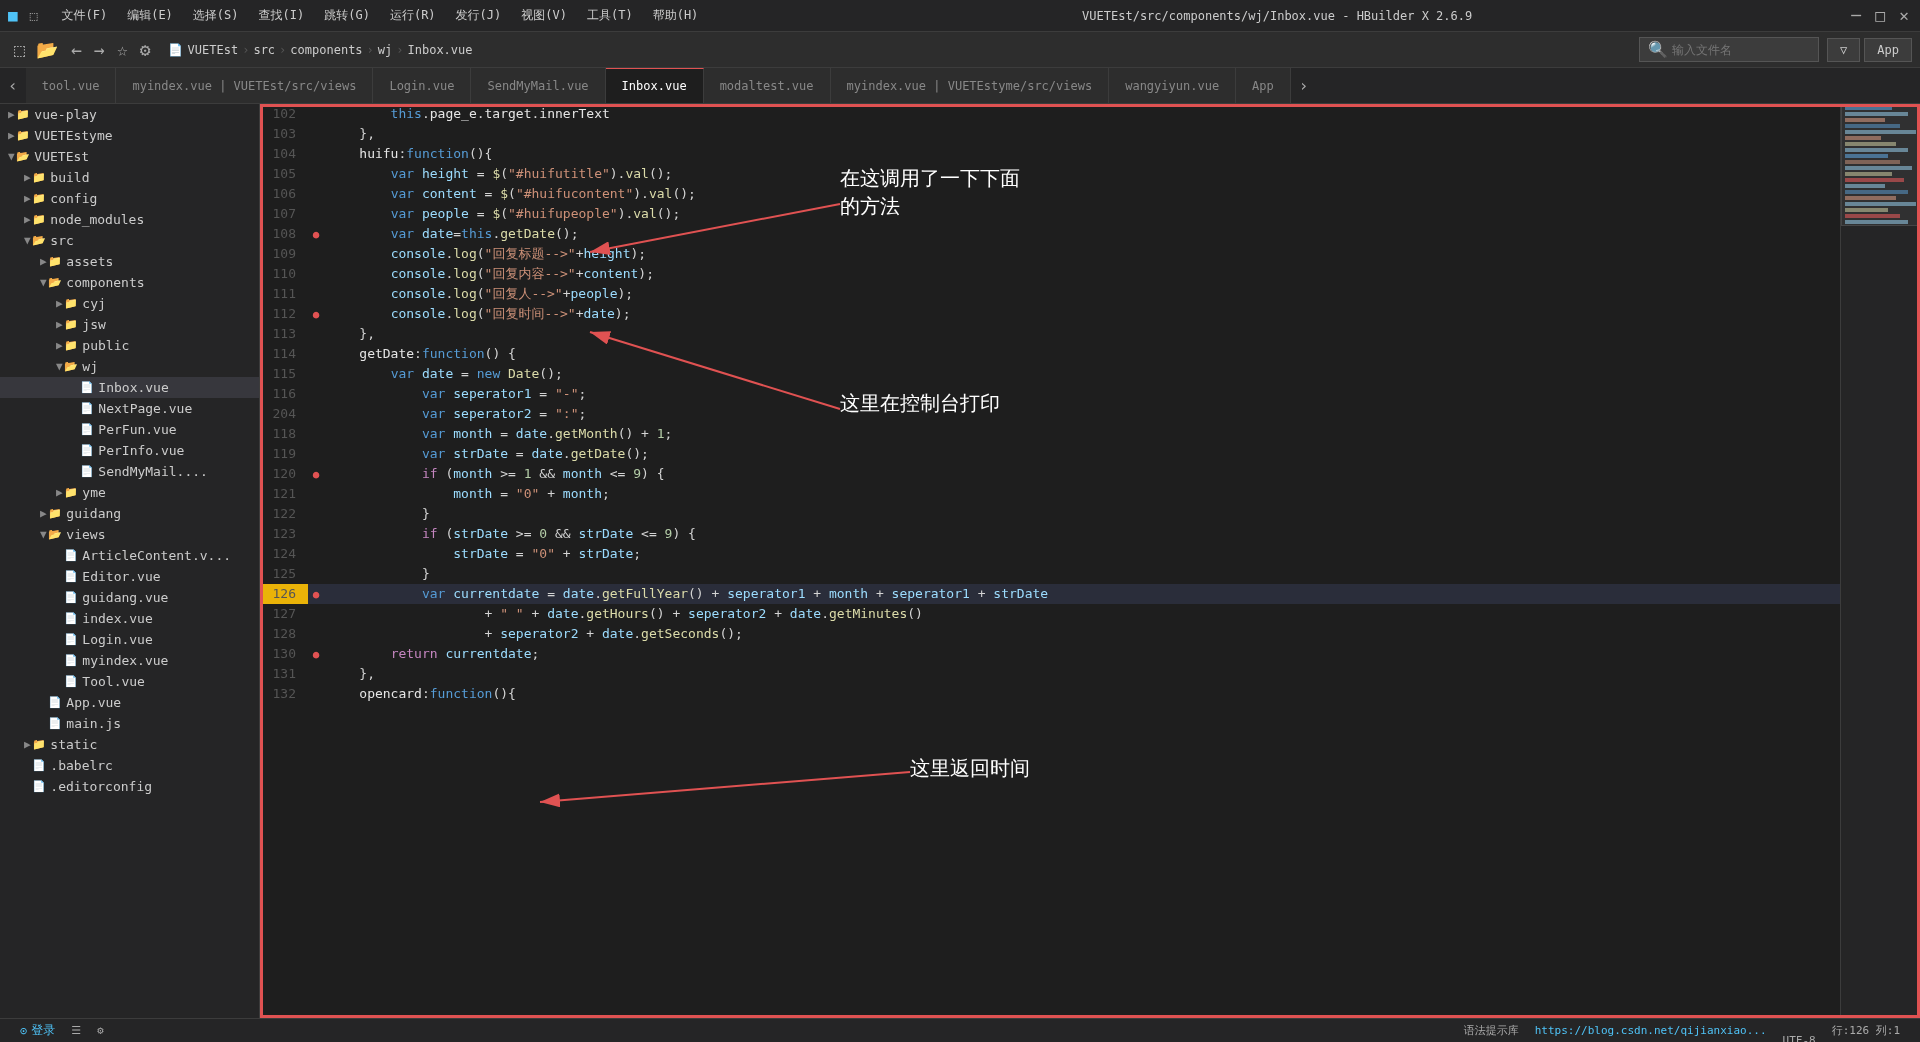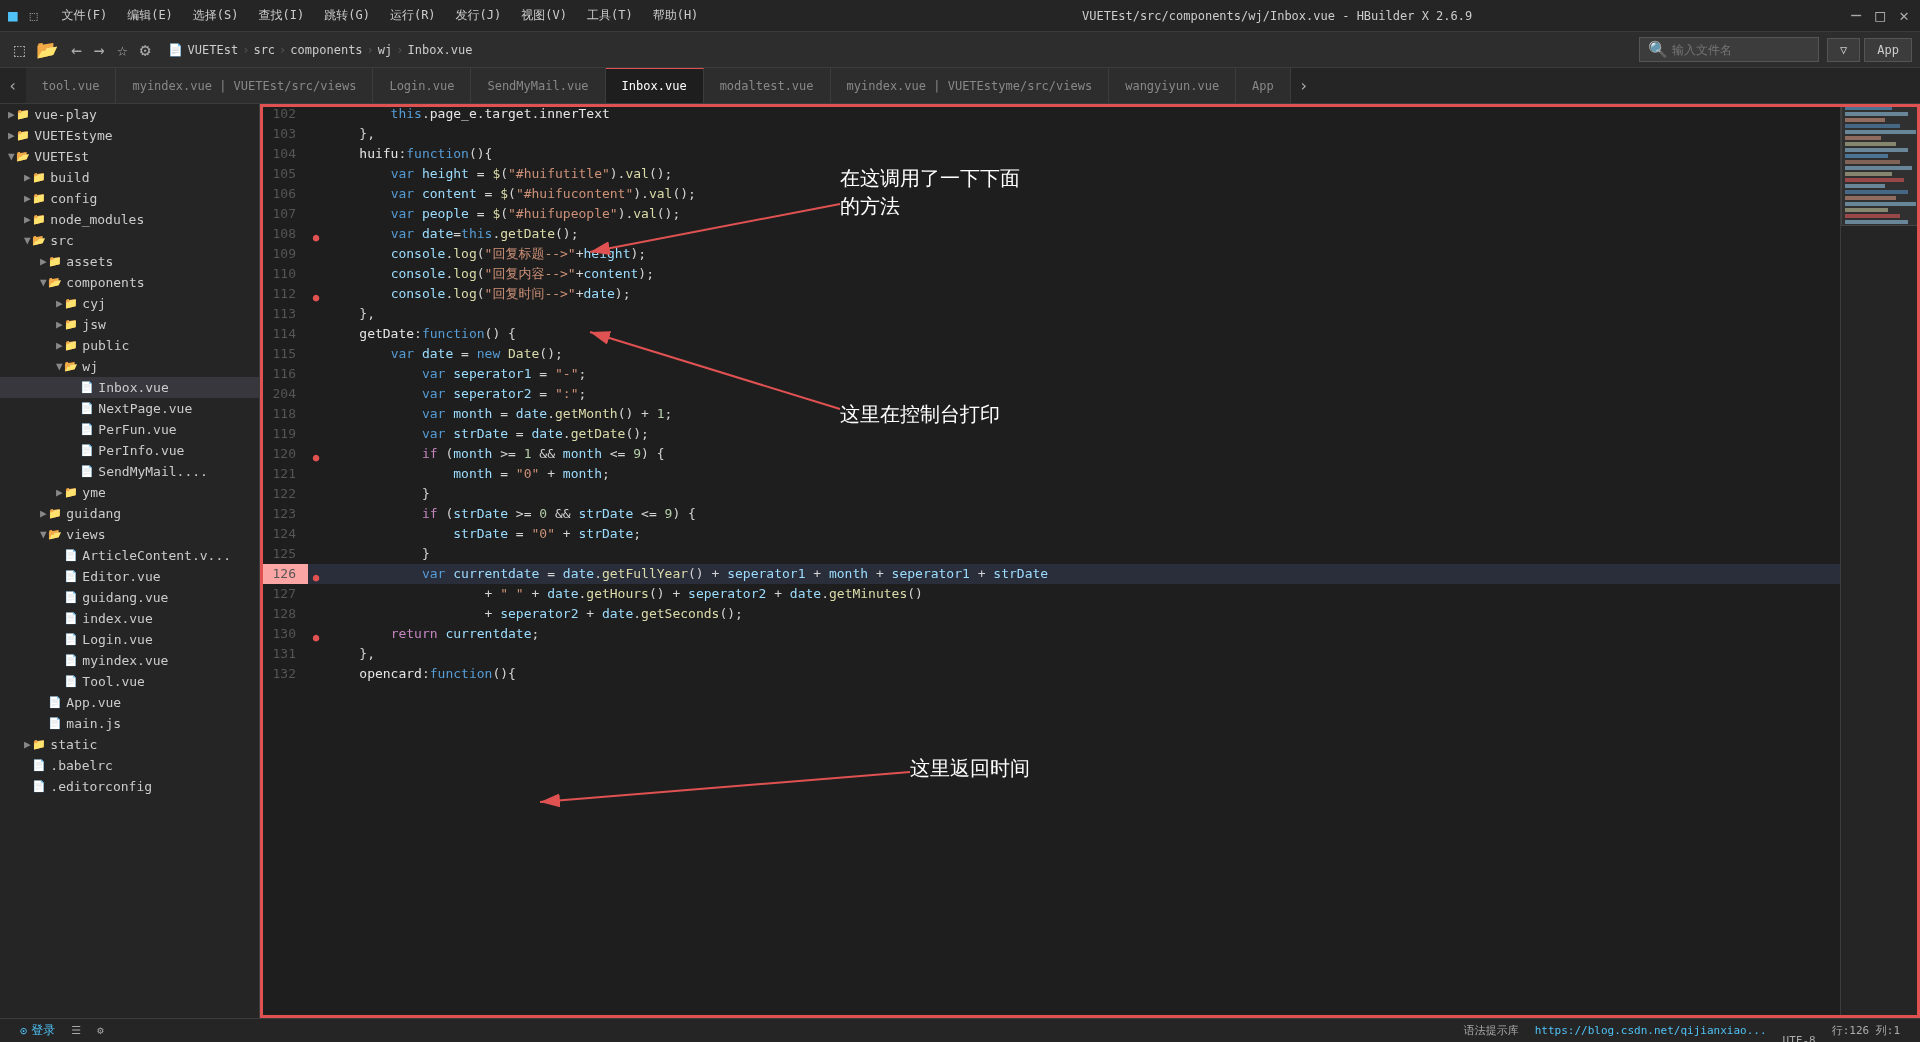--- a/index.html
+++ b/index.html
@@ -209,21 +209,21 @@
     
     .red-border {
       position: absolute;
       top: 0; left: 0; right: 0; bottom: 0;
       border: 3px solid #e05252;
       pointer-events: none;
       z-index: 10;
     }
     .code-line {
       display: flex;
-      align-items: flex-end;
+      align-items: center;
       min-height: 20px;
     }
     .line-number {
       min-width: 48px;
       text-align: right;
       padding-right: 12px;
       color: #555;
       font-size: 13px;
       background: #1e1e1e;
       user-select: none;
@@ -633,20 +633,25 @@
         <div class="line-number">109</div>
         <div class="line-gutter"></div>
         <div class="line-content">        <span class="var-color">console</span><span class="op">.</span><span class="fn">log</span><span class="op">(</span><span class="str">"回复标题--&gt;"</span><span class="op">+</span><span class="var-color">height</span><span class="op">);</span></div>
       </div>
       <div class="code-line">
         <div class="line-number">110</div>
         <div class="line-gutter"></div>
         <div class="line-content">        <span class="var-color">console</span><span class="op">.</span><span class="fn">log</span><span class="op">(</span><span class="str">"回复内容--&gt;"</span><span class="op">+</span><span class="var-color">content</span><span class="op">);</span></div>
       </div>
       <div class="code-line">
+        <div class="line-number">111</div>
+        <div class="line-gutter"></div>
+        <div class="line-content">        <span class="var-color">console</span><span class="op">.</span><span class="fn">log</span><span class="op">(</span><span class="str">"回复人--&gt;"</span><span class="op">+</span><span class="var-color">people</span><span class="op">);</span></div>
+      </div>
+      <div class="code-line">
         <div class="line-number">112</div>
         <div class="line-gutter" style="color:#e05252;">●</div>
         <div class="line-content">        <span class="var-color">console</span><span class="op">.</span><span class="fn">log</span><span class="op">(</span><span class="str">"回复时间--&gt;"</span><span class="op">+</span><span class="var-color">date</span><span class="op">);</span></div>
       </div>
       <div class="code-line">
         <div class="line-number">113</div>
         <div class="line-gutter"></div>
         <div class="line-content">    <span class="punc">},</span></div>
       </div>
       <div class="code-line">
@@ -703,21 +708,21 @@
         <div class="line-number">124</div>
         <div class="line-gutter"></div>
         <div class="line-content">                <span class="var-color">strDate</span> <span class="op">=</span> <span class="str">"0"</span> <span class="op">+</span> <span class="var-color">strDate</span><span class="op">;</span></div>
       </div>
       <div class="code-line">
         <div class="line-number">125</div>
         <div class="line-gutter"></div>
         <div class="line-content">            <span class="op">}</span></div>
       </div>
       <div class="code-line line-highlighted">
-        <div class="line-number" style="background:#fca5a5;">126</div>
+        <div class="line-number" style="background:#eab308;">126</div>
         <div class="line-gutter" style="color:#e05252;">●</div>
         <div class="line-content">            <span class="kw">var</span> <span class="var-color">currentdate</span> <span class="op">=</span> <span class="var-color">date</span><span class="op">.</span><span class="fn">getFullYear</span><span class="op">() +</span> <span class="var-color">seperator1</span> <span class="op">+</span> <span class="var-color">month</span> <span class="op">+</span> <span class="var-color">seperator1</span> <span class="op">+</span> <span class="var-color">strDate</span></div>
       </div>
       <div class="code-line">
         <div class="line-number">127</div>
         <div class="line-gutter"></div>
         <div class="line-content">                    <span class="op">+</span> <span class="str">" "</span> <span class="op">+</span> <span class="var-color">date</span><span class="op">.</span><span class="fn">getHours</span><span class="op">() +</span> <span class="var-color">seperator2</span> <span class="op">+</span> <span class="var-color">date</span><span class="op">.</span><span class="fn">getMinutes</span><span class="op">()</span></div>
       </div>
       <div class="code-line">
         <div class="line-number">128</div>
@@ -750,21 +755,21 @@
       <svg style="position:absolute;top:0;left:0;width:100%;height:100%;pointer-events:none;">
         <defs>
           <marker id="arrowhead1" markerWidth="10" markerHeight="7" refX="10" refY="3.5" orient="auto">
             <polygon points="0 0, 10 3.5, 0 7" fill="#e05252"></polygon>
           </marker>
         </defs>
 
         <line x1="580" y1="100" x2="330" y2="148" stroke="#e05252" stroke-width="2" marker-end="url(#arrowhead1)"></line>
       </svg>
 
-      <div class="annotation-text" style="top:296px;left:580px;font-size:20px;font-family:'Microsoft YaHei',sans-serif;">
+      <div class="annotation-text" style="top:285px;left:580px;font-size:20px;font-family:'Microsoft YaHei',sans-serif;">
         这里在控制台打印
       </div>
 
       <svg style="position:absolute;top:0;left:0;width:100%;height:100%;pointer-events:none;">
         <defs>
           <marker id="arrowhead2" markerWidth="10" markerHeight="7" refX="10" refY="3.5" orient="auto">
             <polygon points="0 0, 10 3.5, 0 7" fill="#e05252"></polygon>
           </marker>
         </defs>
         <line x1="580" y1="305" x2="330" y2="228" stroke="#e05252" stroke-width="2" marker-end="url(#arrowhead2)"></line>

